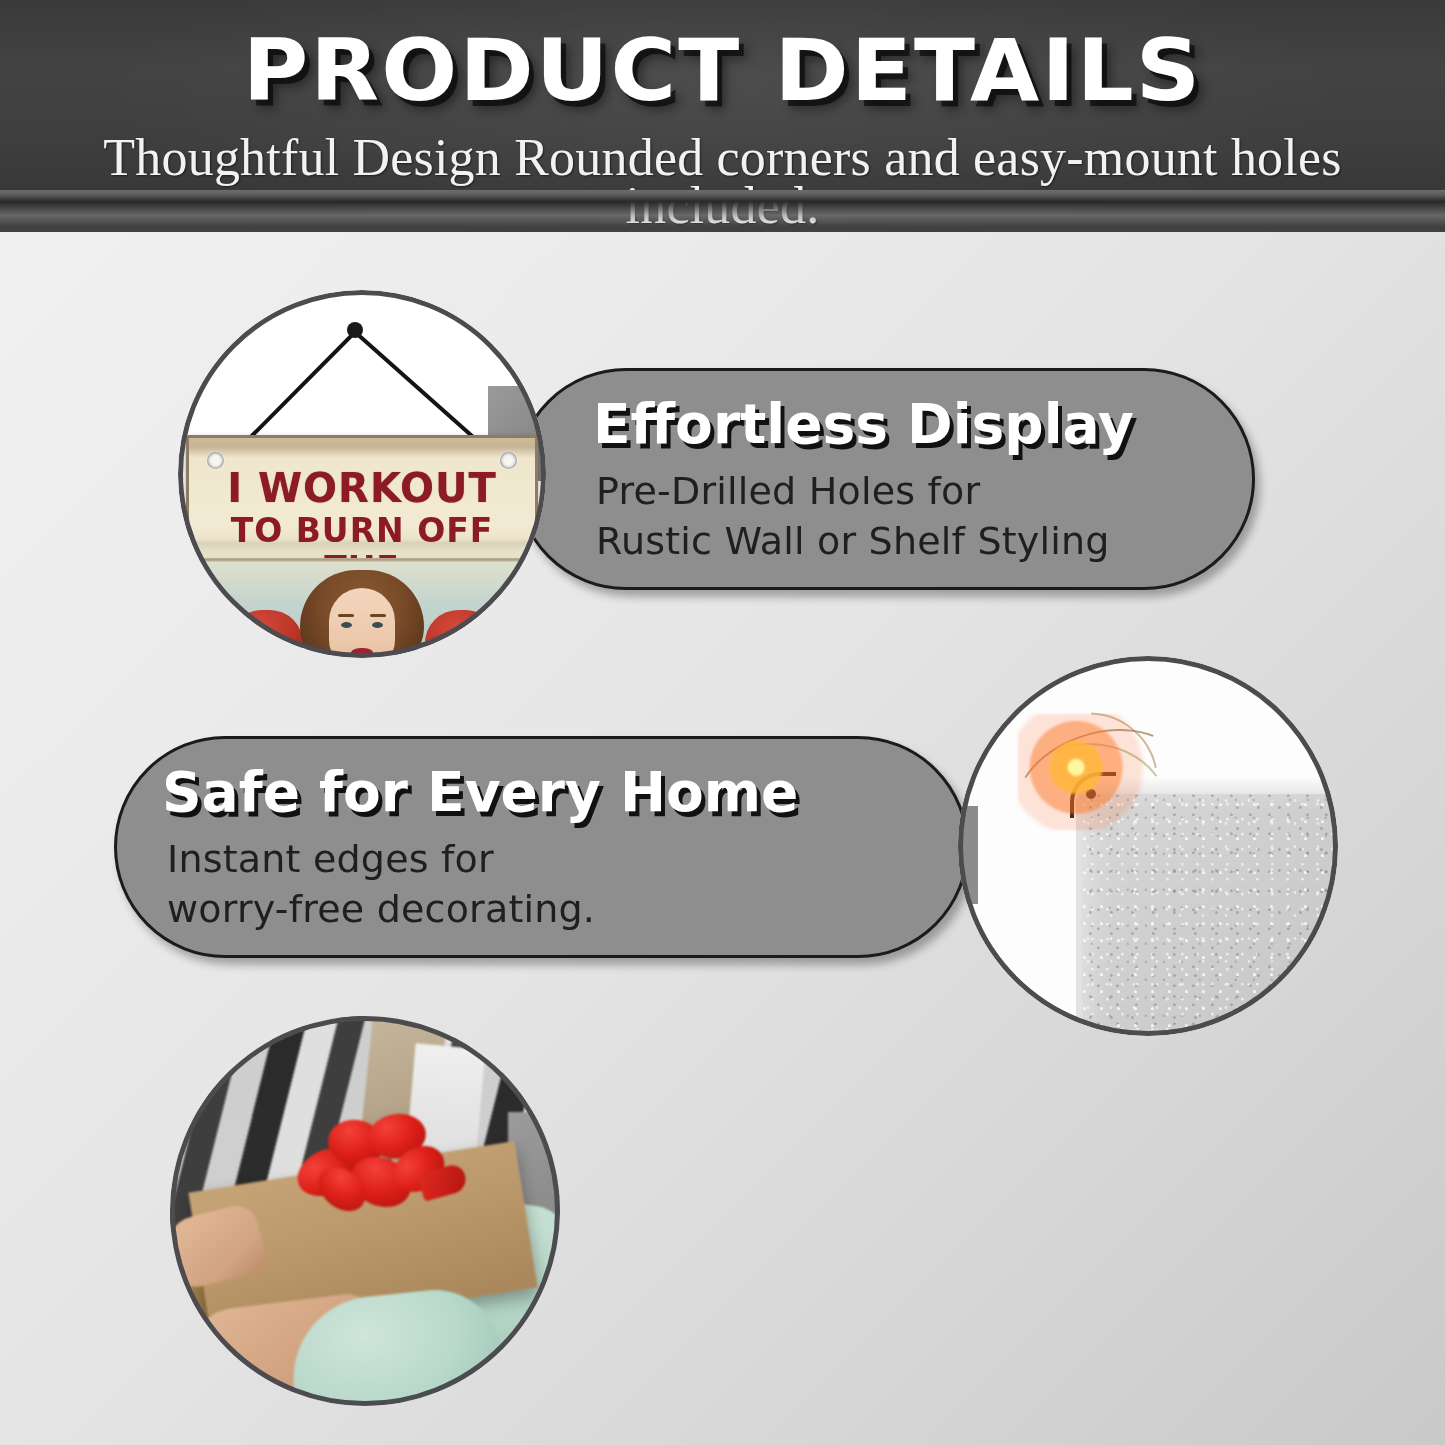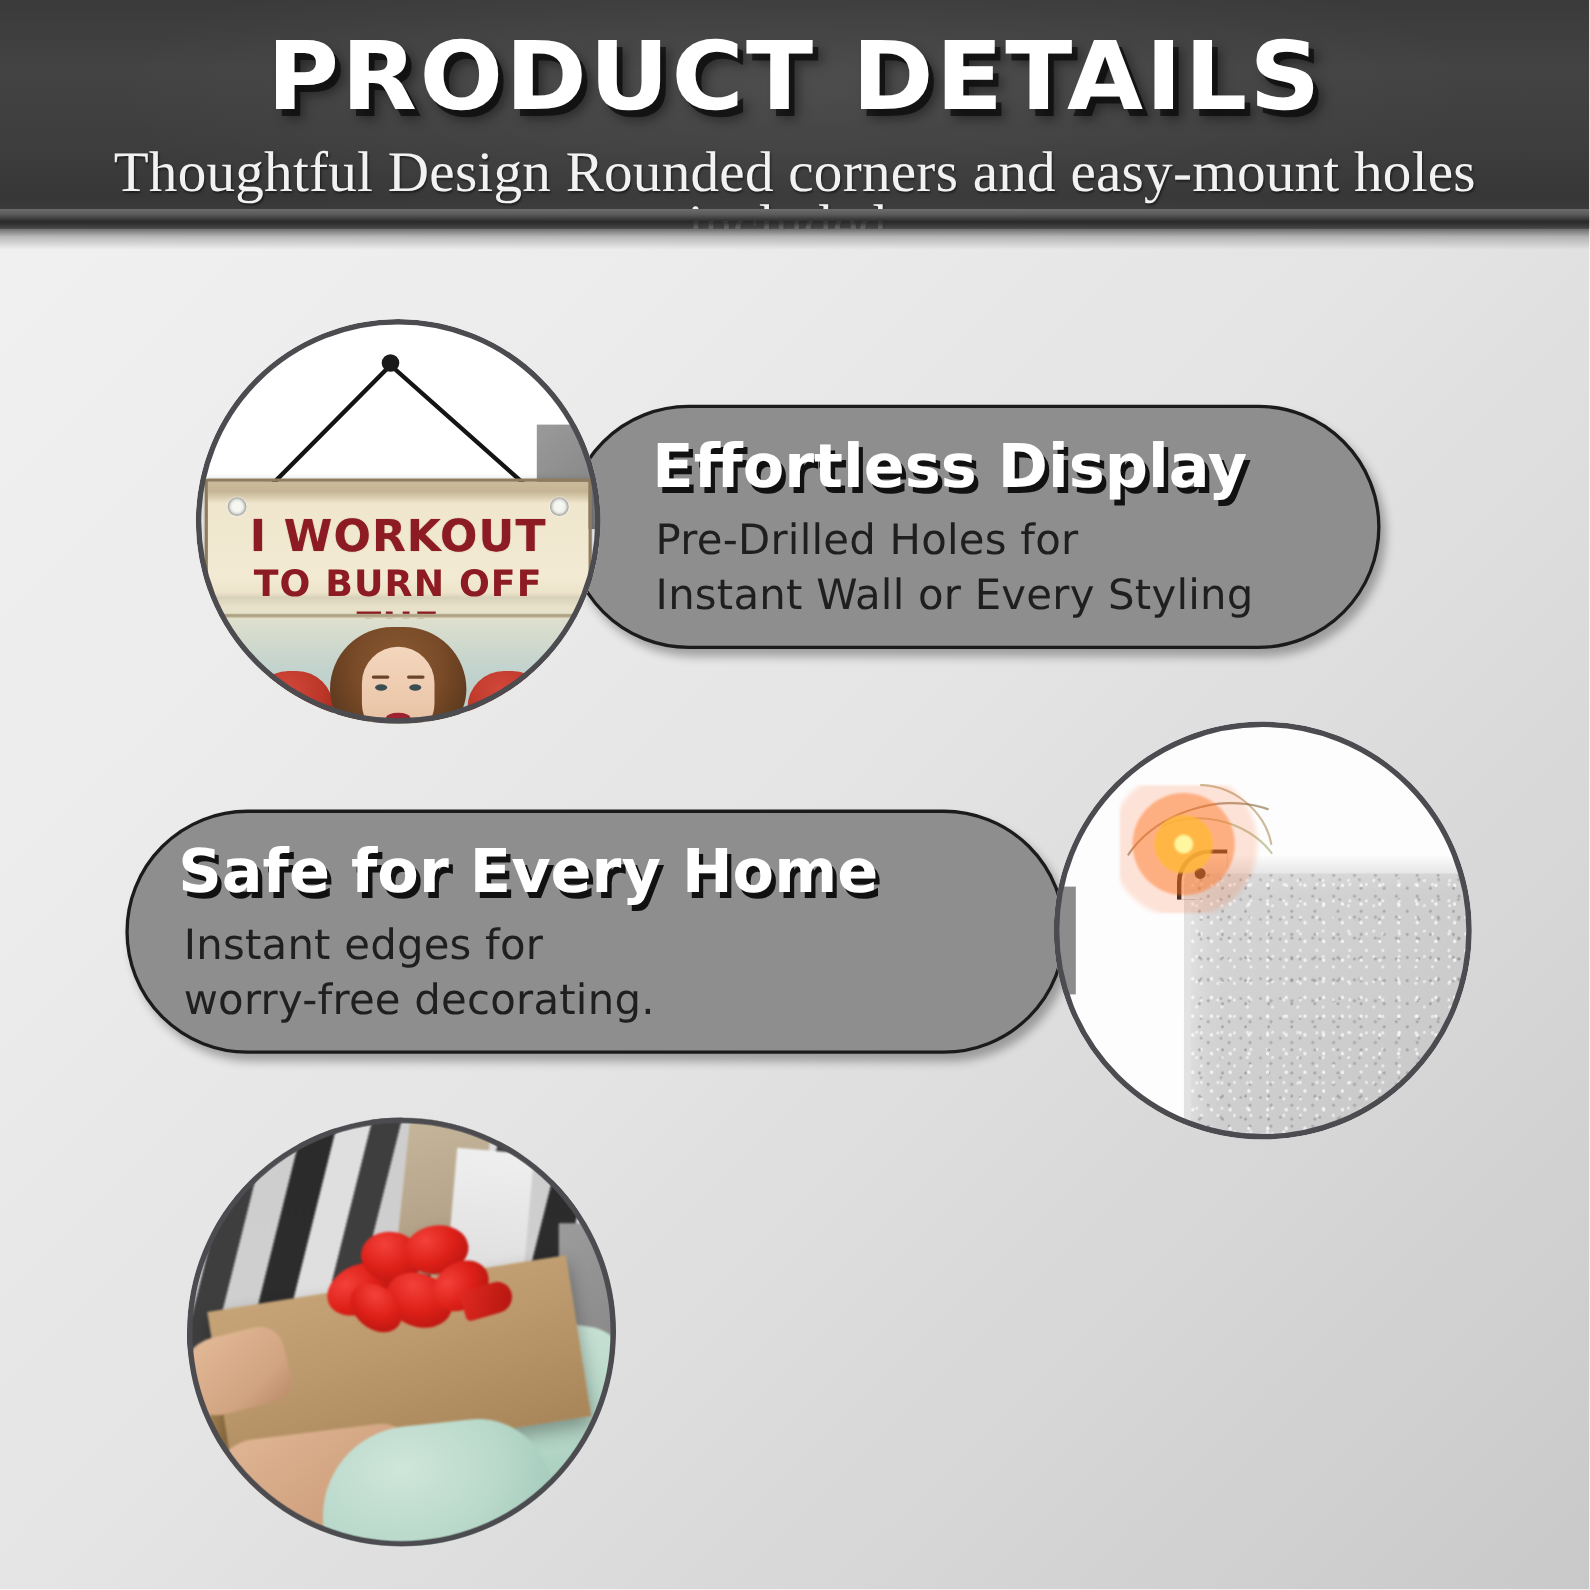--- a/index.html
+++ b/index.html
@@ -17,21 +17,21 @@
     height: 1445px;
     background: linear-gradient(135deg, #f2f2f2 0%, #ececed 28%, #e4e4e5 52%, #d6d6d7 78%, #c9c9ca 100%);
     overflow: hidden;
   }
 
   
   #header {
     position: absolute;
     left: 0; top: 0;
     width: 1445px;
-    height: 208px;
+    height: 232px;
     background: linear-gradient(180deg, #3a3a3a 0%, #434343 30%, #3e3e3e 62%, #373737 86%, #414141 100%);
     overflow: hidden;
   }
   #header-sheen {
     position: absolute;
     left: 0; top: 0; width: 100%; height: 100%;
     background: radial-gradient(ellipse 900px 220px at 50% 40%, rgba(255,255,255,0.055), rgba(255,255,255,0) 70%);
     pointer-events: none;
   }
   #header-title {
@@ -396,21 +396,21 @@
     <div id="header-sheen"></div>
     <div id="header-title">PRODUCT DETAILS</div>
     <div id="header-subtitle">Thoughtful Design Rounded corners and easy-mount holes included.</div>
   </div>
   <div id="header-strip"></div>
   <div id="header-fade"></div>
 
   <div class="pill" id="pill-1">
     <div class="pill-title">Effortless Display</div>
     <div class="pill-body">Pre-Drilled Holes for
-Instant Wall or Every Styling</div>
+Rustic Wall or Shelf Styling</div>
   </div>
 
   <div class="photo-circle" id="circle-1">
     <div class="photo-inner">
       <div id="c1-bg"></div>
       <svg id="c1-cord" viewBox="0 0 368 368">
         <polyline points="38,182 177,42 330,178" fill="none" stroke="#141414" stroke-width="4"></polyline>
       </svg>
       <div id="c1-knob"></div>
       <div id="c1-sign">

